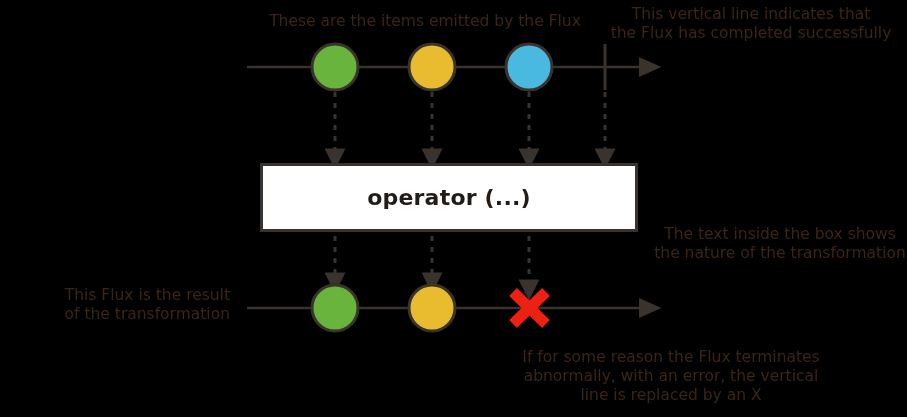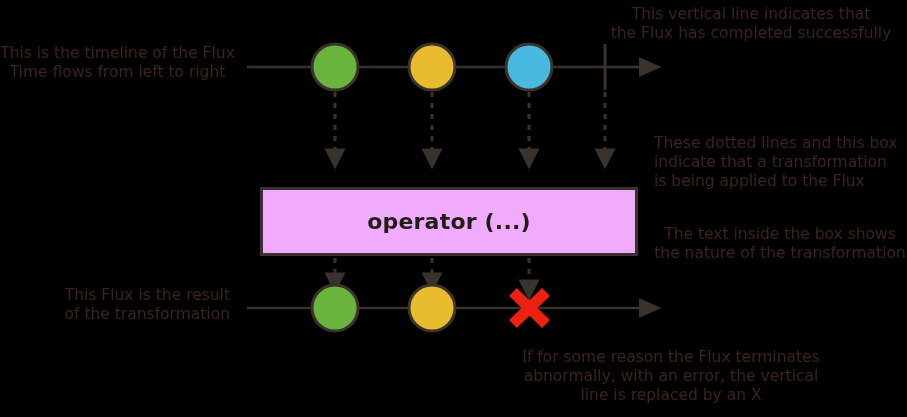--- a/index.html
+++ b/index.html
@@ -56,51 +56,46 @@
     height: 417px;
     pointer-events: none;
   }
 
   #operator-box {
     position: absolute;
     left: 260px;
     top: 163px;
     width: 378px;
     height: 69px;
-    background: #f0abfc;
+    background: #ffffff;
     border: 3px solid #3a322c;
     box-sizing: border-box;
     display: flex;
     align-items: center;
     justify-content: center;
-    margin-top: 24px;
   }
   #operator-label {
     color: #221c18;
     font-size: 22px;
     font-weight: bold;
     font-family: "DejaVu Sans", sans-serif;
     letter-spacing: 0.2px;
   }
 </style>
 </head>
 <body>
 
 <div id="canvas">
 
-  <div class="note center" id="note-timeline">This is the timeline of the Flux
-Time flows from left to right</div>
 
+  <div class="note center" id="note-items">These are the items emitted by the Flux</div>
 
   <div class="note left" id="note-complete">This vertical line indicates that
 the Flux has completed successfully</div>
 
-  <div class="note left" id="note-transform">These dotted lines and this box
-indicate that a transformation
-is being applied to the Flux</div>
 
   <div class="note left" id="note-boxtext">The text inside the box shows
 the nature of the transformation</div>
 
   <div class="note center" id="note-result">This Flux is the result
 of the transformation</div>
 
   <div class="note left" id="note-error">If for some reason the Flux terminates
 abnormally, with an error, the vertical
 line is replaced by an X</div>

